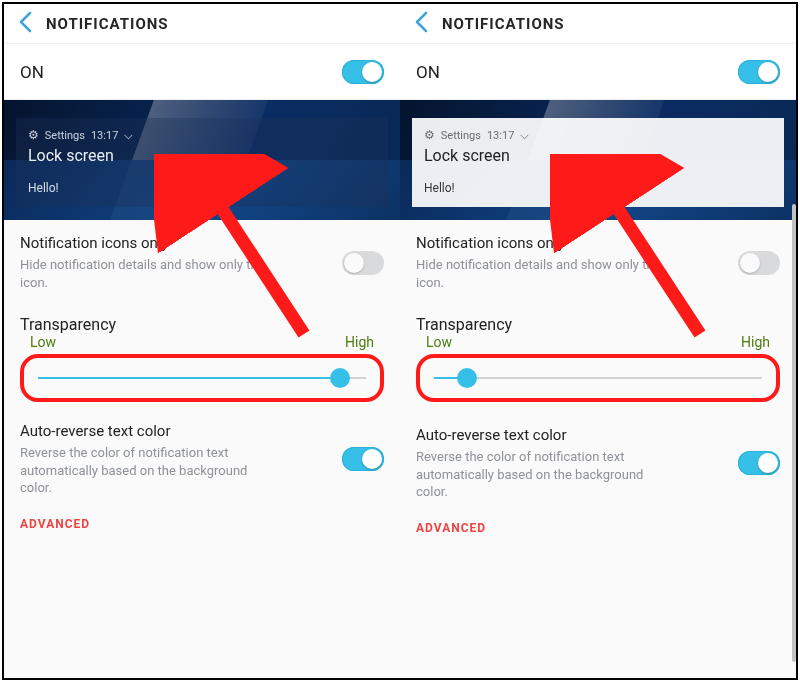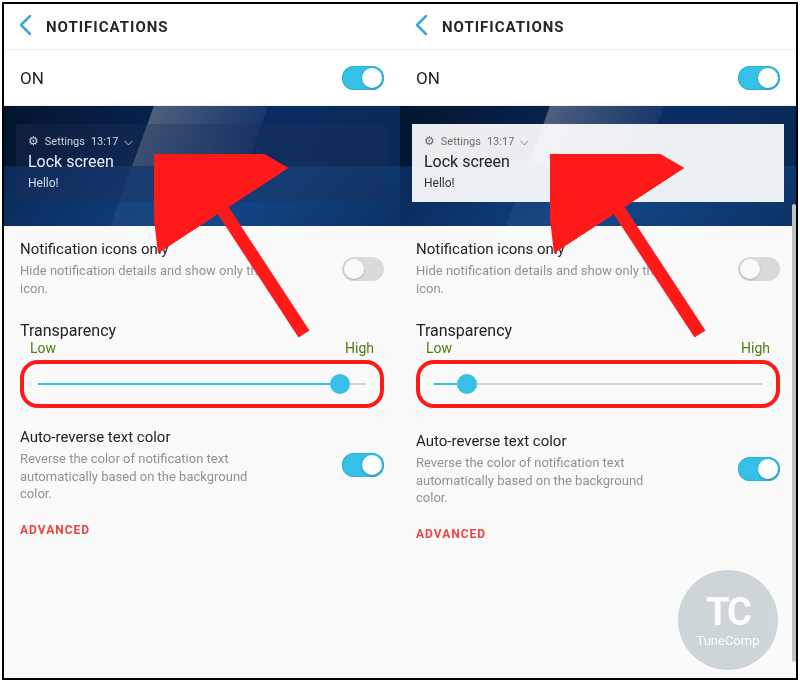--- a/index.html
+++ b/index.html
@@ -22,21 +22,21 @@
     height: 100%;
   }
   .col {
     flex: 1;
     position: relative;
     background: #fafafa;
     overflow: hidden;
   }
   
   .header {
-    height: 46px;
+    height: 40px;
     display: flex;
     align-items: center;
     padding: 0 14px;
     border-bottom: 1px solid #eee;
     background: #fff;
   }
   .back {
     color: #3ea5db;
     font-size: 24px;
     line-height: 1;
@@ -145,21 +145,21 @@
   }
   .notif-meta .gear {
     font-size: 12px;
   }
   .notif-title {
     font-size: 16px;
     margin-top: 4px;
   }
   .notif-body {
     font-size: 12px;
-    margin-top: 5px;
+    margin-top: 16px;
     opacity: .9;
   }
   
   .section {
     padding: 14px 16px;
     background: #fafafa;
   }
   .sec-title {
     font-size: 15px;
     color: #222;
@@ -422,20 +422,16 @@
 
       <svg class="arrow" style="left:150px;top:150px" width="200" height="200">
         <defs>
             <marker id="ah2" markerWidth="12" markerHeight="12" refX="2" refY="6" orient="auto">
           <path d="M0,0 L0,12 L12,6 z" fill="#ff1a1a"></path>
             </marker>
           </defs>
         <line x1="150" y1="180" x2="55" y2="35" stroke="#ff1a1a" stroke-width="13" marker-end="url(#ah2)"></line>
       </svg>
 
-      <div class="wm">
-        <div class="big">TC</div>
-        <div class="small">TuneComp</div>
-      </div>
     </div>
 
   </div>
 </div>
 
 </body></html>

